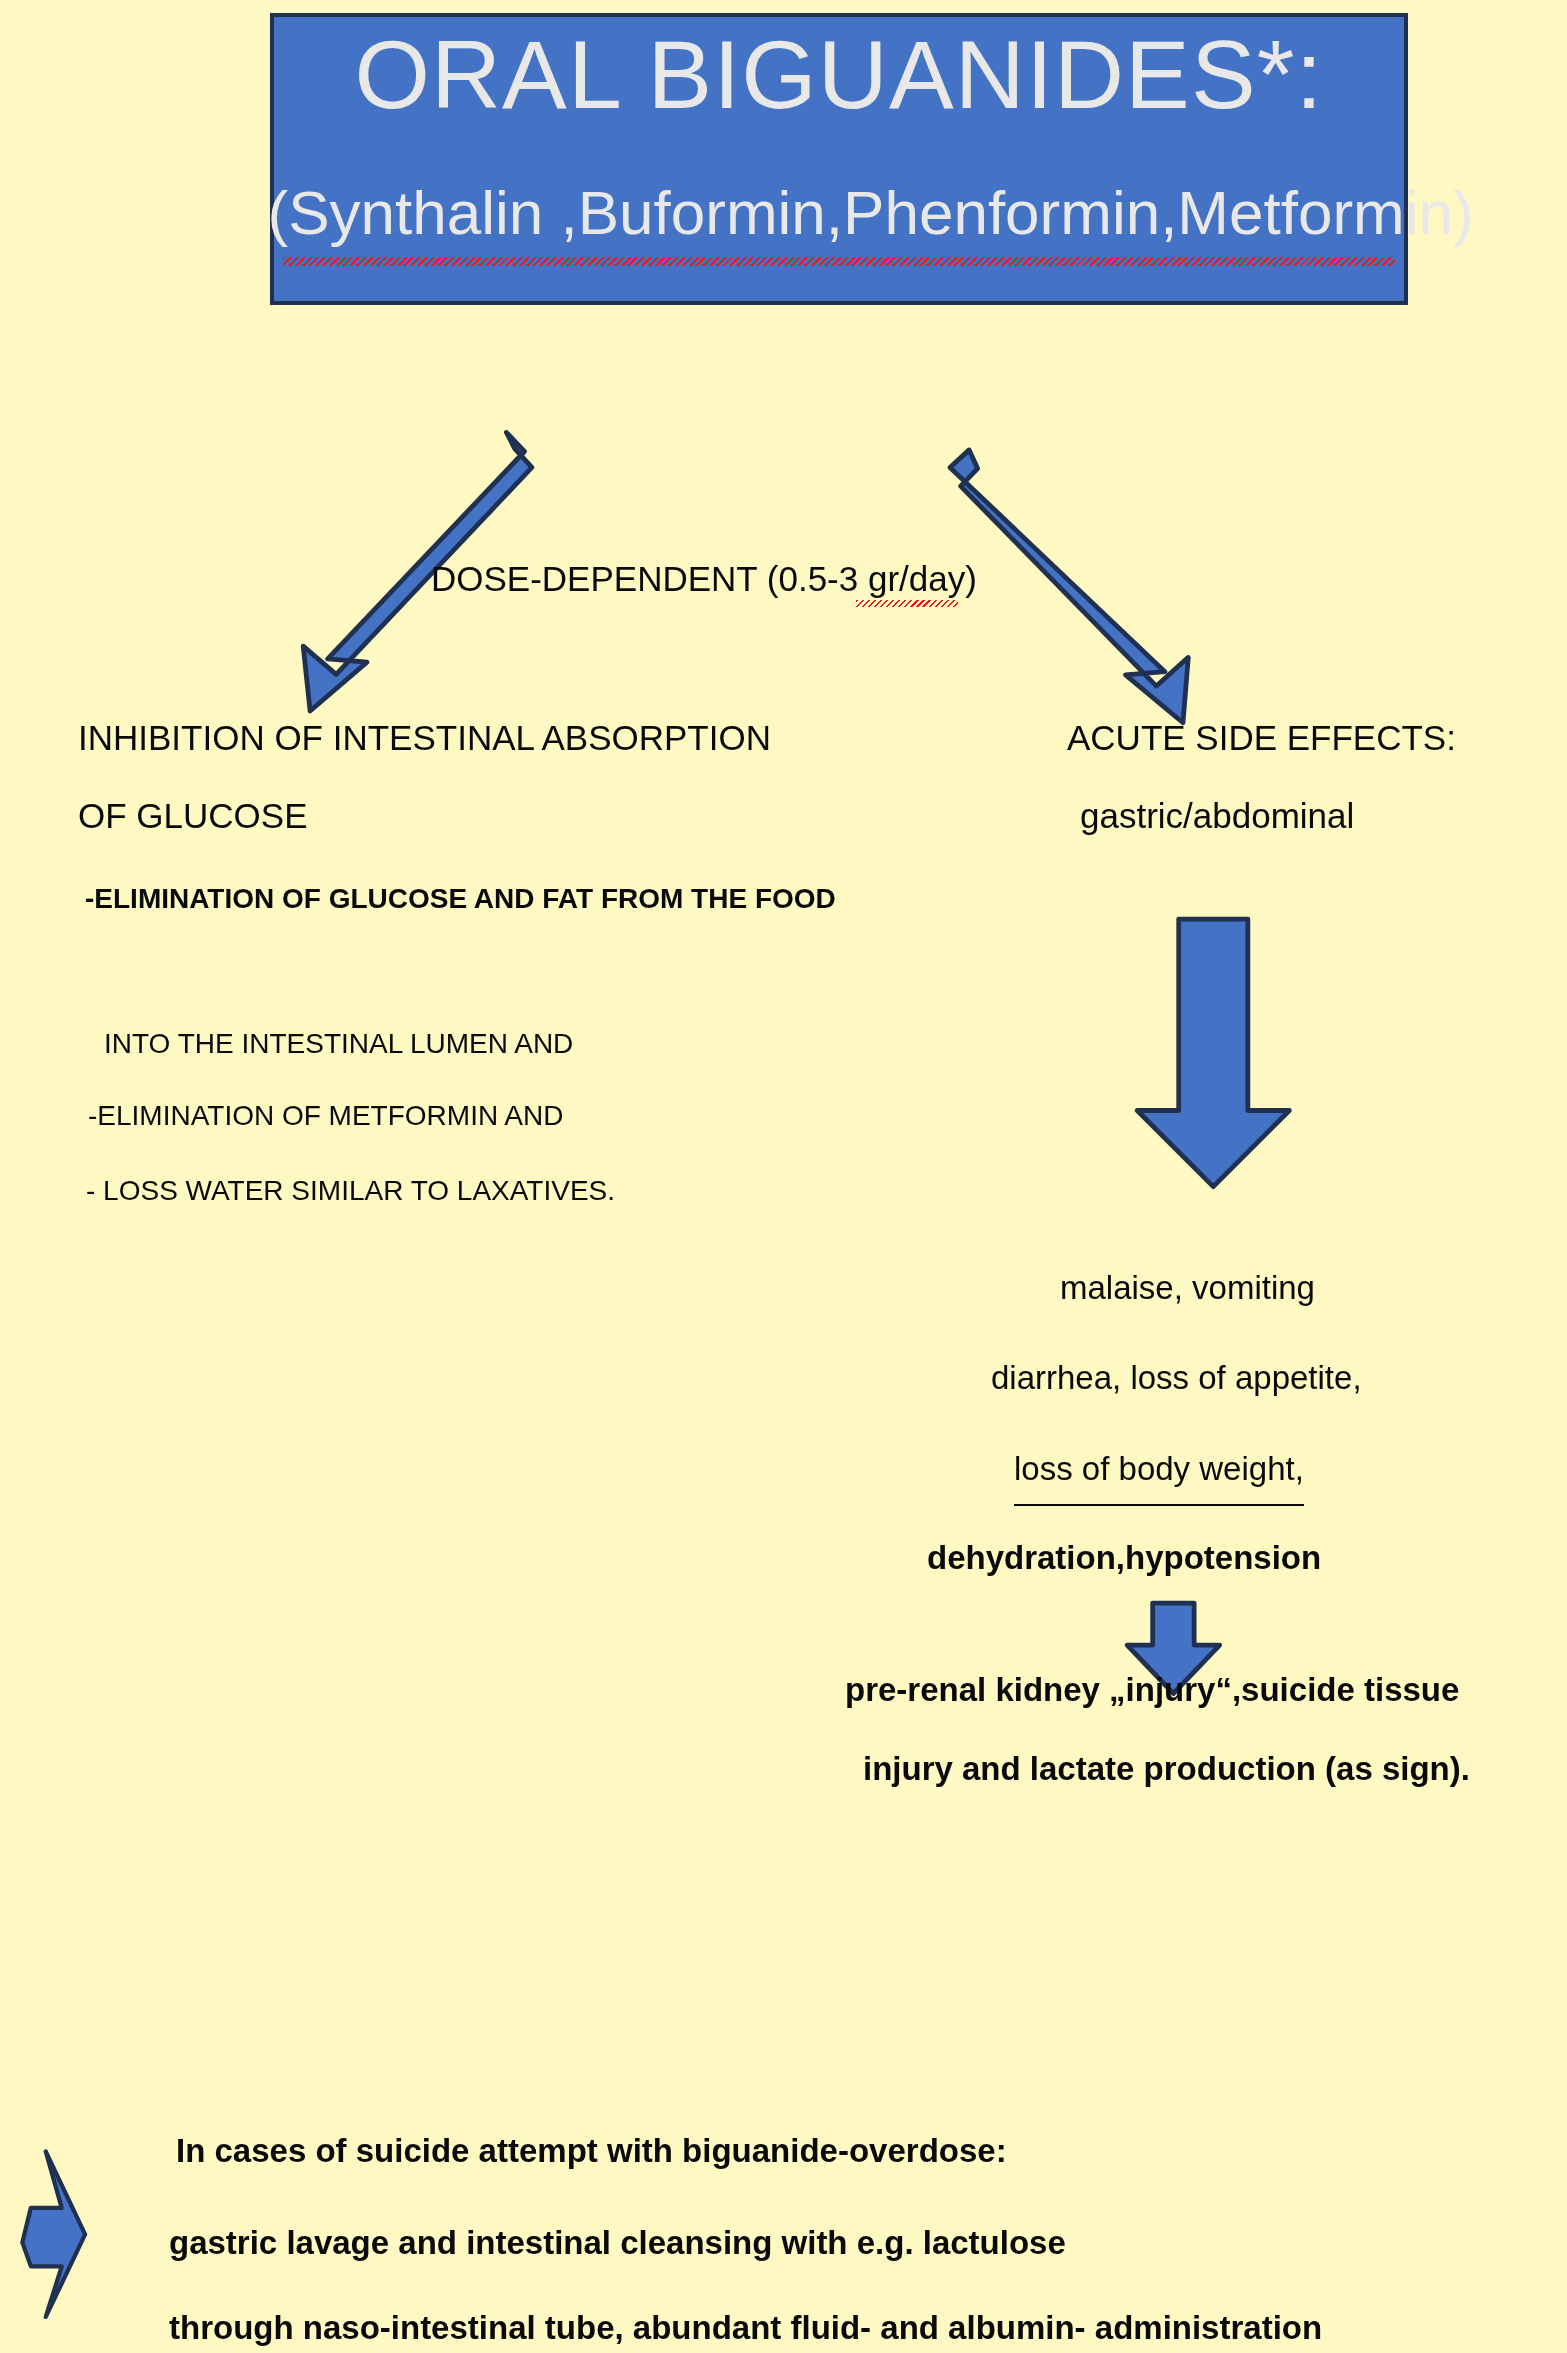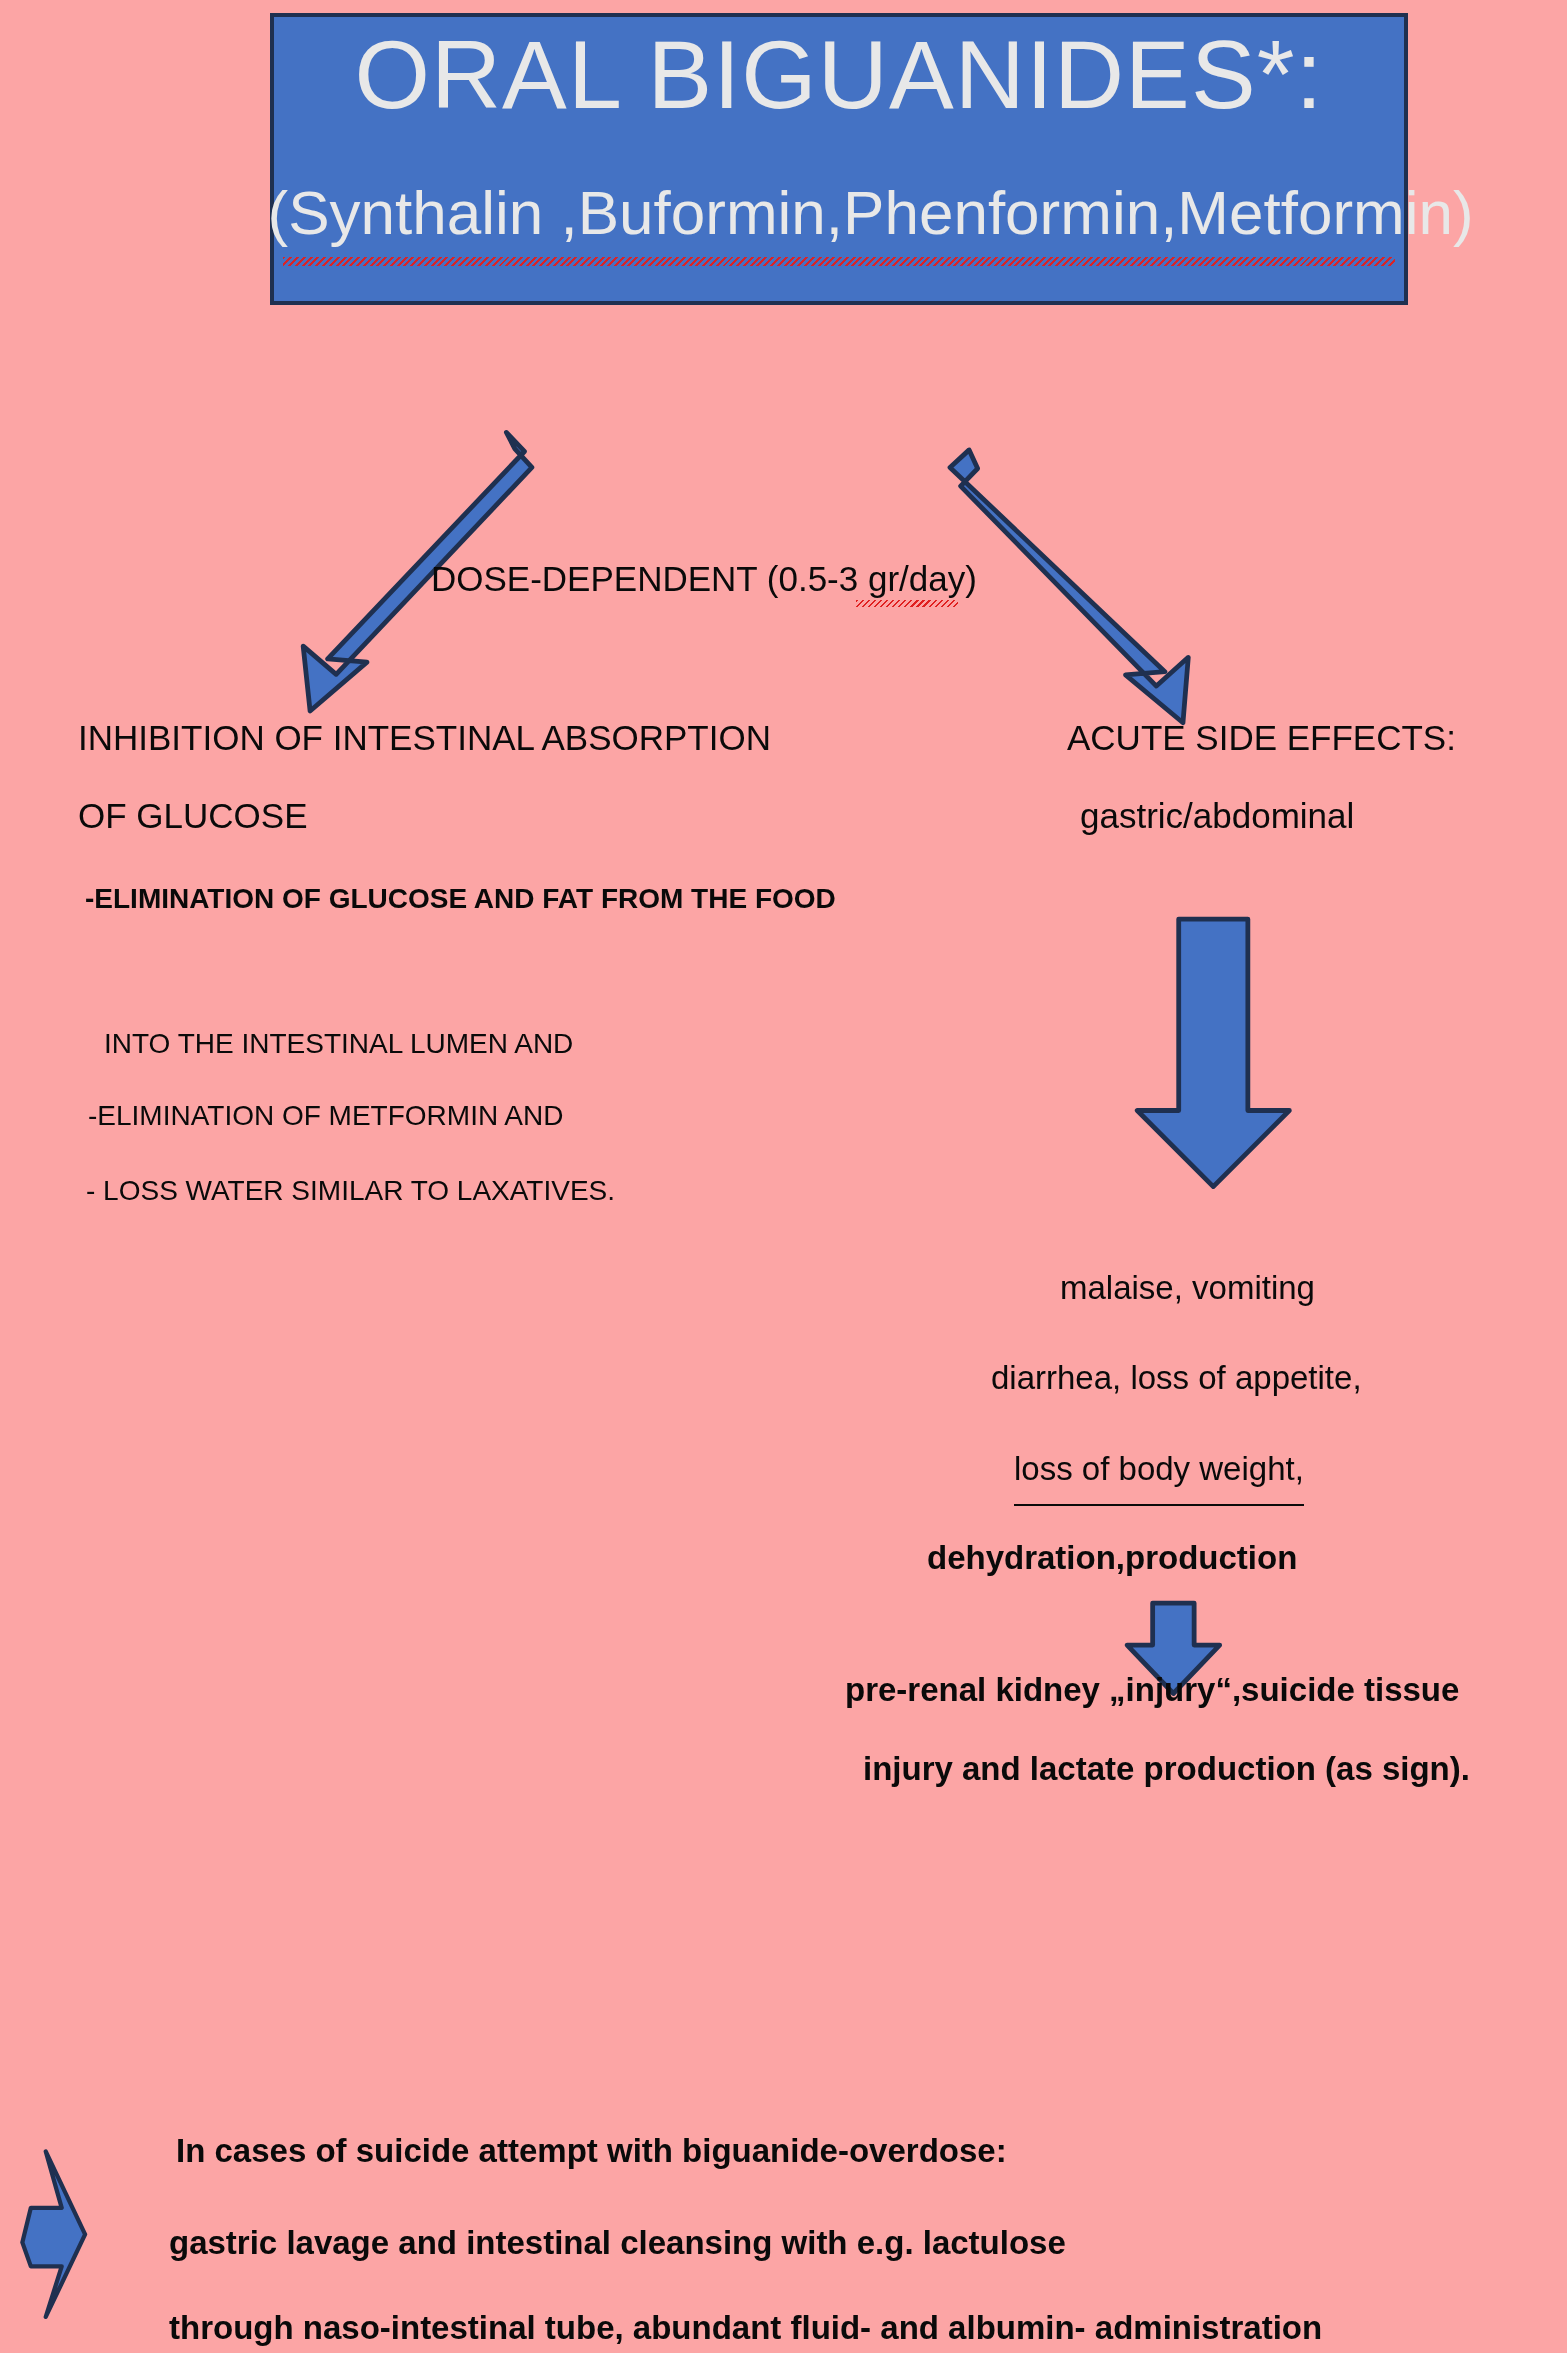--- a/index.html
+++ b/index.html
@@ -7,21 +7,21 @@
     padding: 0;
     background: #ffffff;
   }
   body {
     font-family: "Liberation Sans", sans-serif;
   }
   #slide {
     position: relative;
     width: 1567px;
     height: 2354px;
-    background: #fca5a5;
+    background: #fef9c3;
     overflow: hidden;
   }
 
   
   .title-box {
     position: absolute;
     left: 270px;
     top: 13.3px;
     width: 1138px;
     height: 292px;
@@ -173,21 +173,21 @@
   <div class="txt col-left-item" style="left:104px; top:1028px;">INTO THE INTESTINAL LUMEN AND</div>
   <div class="txt col-left-item" style="left:88px; top:1100px;">-ELIMINATION OF METFORMIN AND</div>
   <div class="txt col-left-item" style="left:86px; top:1175px;">- LOSS WATER SIMILAR TO LAXATIVES.</div>
 
   <div class="txt col-right" style="left:1044px; top:718px;margin-left:23px;">ACUTE SIDE EFFECTS:</div>
   <div class="txt col-right" style="left:1080px; top:796px;">gastric/abdominal</div>
 
   <div class="txt sym" style="left:1060px; top:1269px;">malaise, vomiting</div>
   <div class="txt sym" style="left:991px; top:1359px;">diarrhea, loss of appetite,</div>
   <div class="txt sym uline" style="left:1014px; top:1450px;">loss of body weight,</div>
-  <div class="txt sym bold" style="left:927px; top:1539px;">dehydration,production</div>
+  <div class="txt sym bold" style="left:927px; top:1539px;">dehydration,hypotension</div>
 
   <div class="txt sym bold" style="left:845px; top:1671px;">pre-renal kidney „injury“,suicide tissue</div>
   <div class="txt sym bold" style="left:863px; top:1750px;">injury and lactate production (as sign).</div>
 
 
   <div class="txt bottom-line" style="left:160px; top:2132px;margin-left:16px;">In cases of suicide attempt with biguanide-overdose:</div>
   <div class="txt bottom-line" style="left:169px; top:2224px;">gastric lavage and intestinal cleansing with e.g. lactulose</div>
   <div class="txt bottom-line" style="left:169px; top:2309px;">through naso-intestinal tube, abundant fluid- and albumin- administration</div>
 
 </div>

